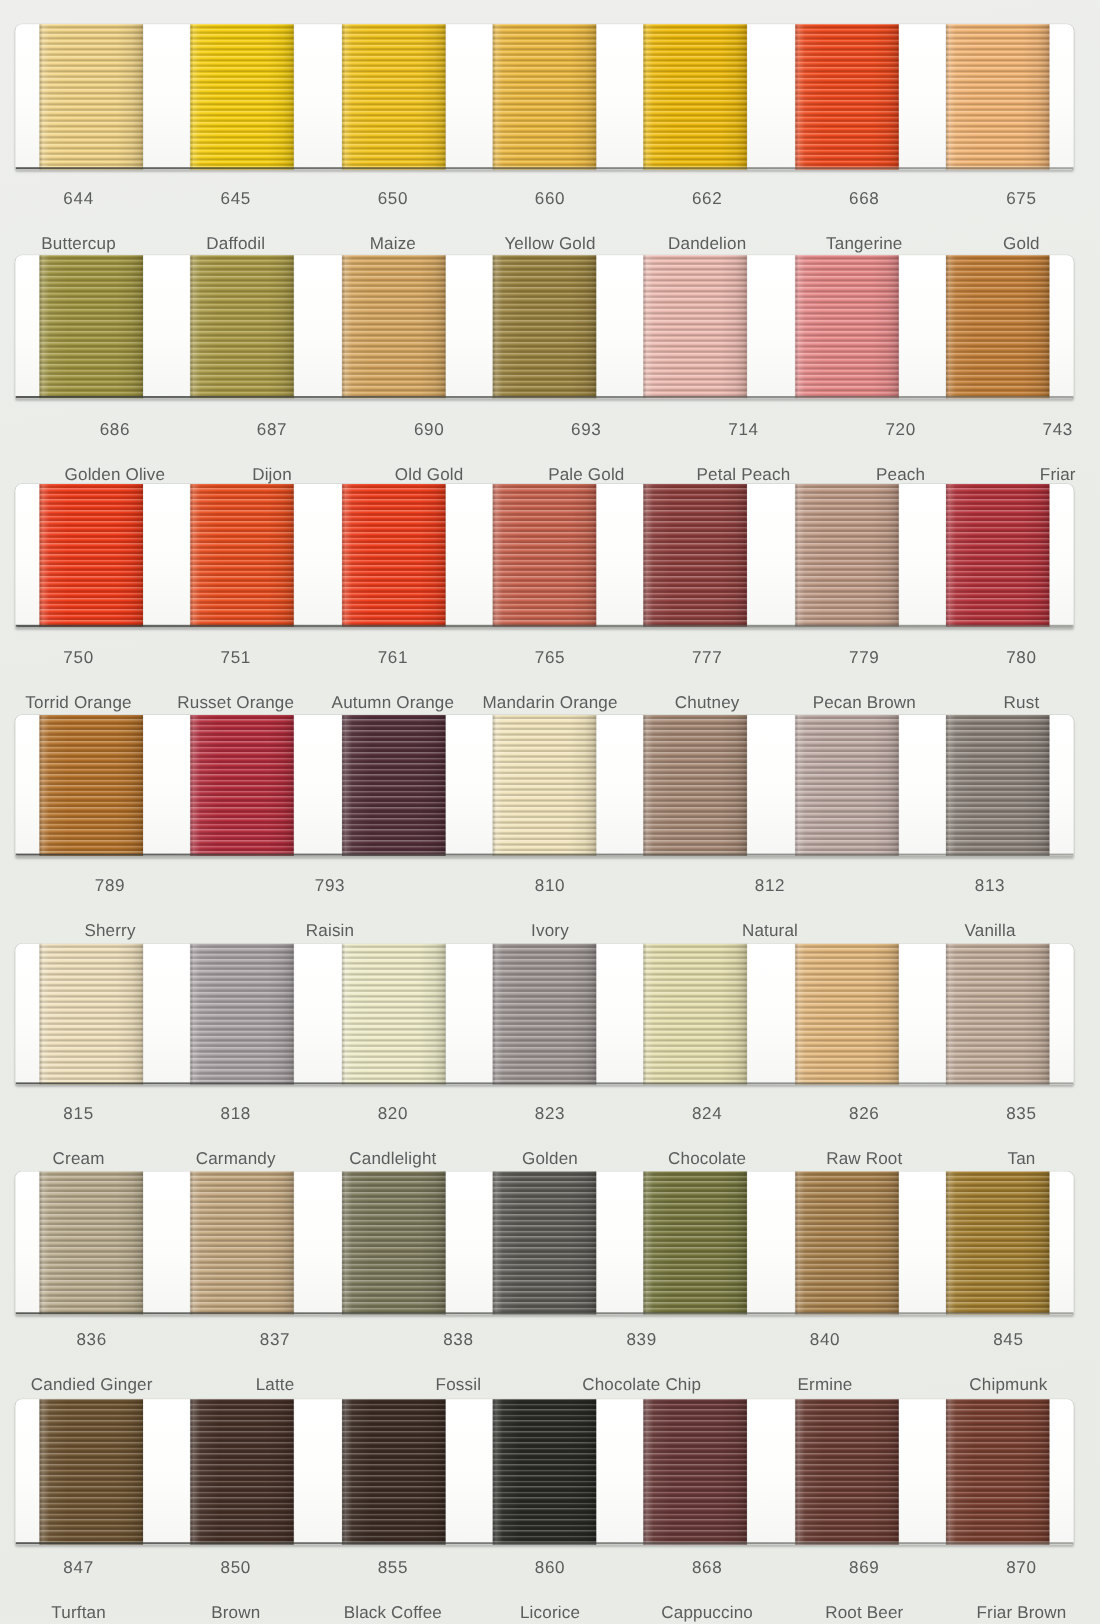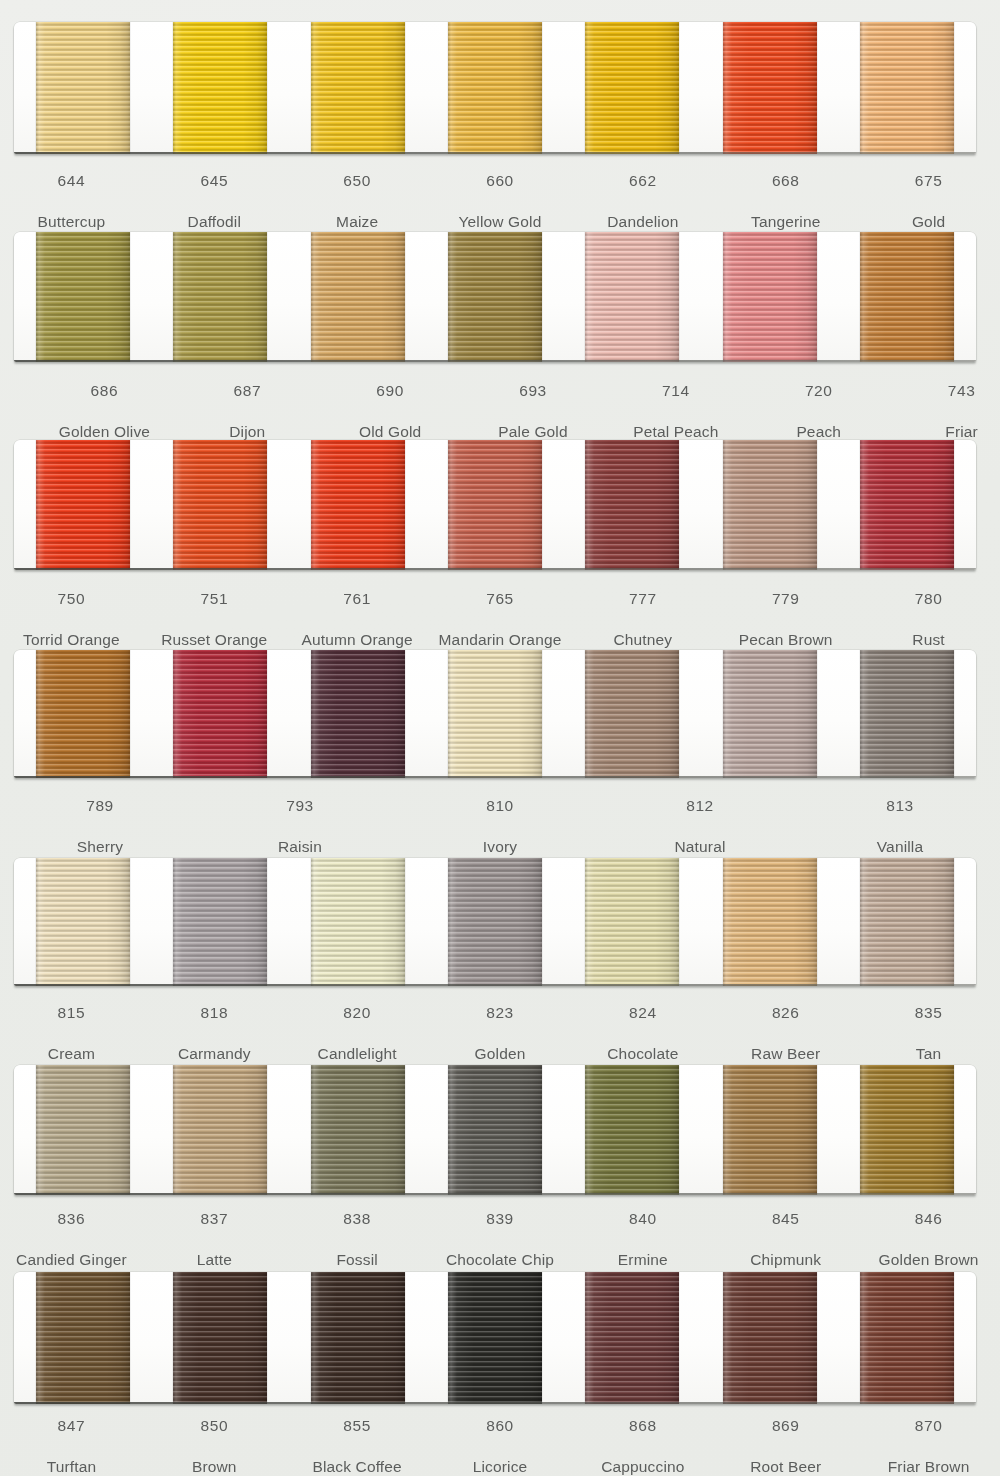--- a/index.html
+++ b/index.html
@@ -390,21 +390,21 @@
         <div class="caption">
           <div class="cap-code">823</div>
           <div class="cap-name">Golden</div>
         </div>
         <div class="caption">
           <div class="cap-code">824</div>
           <div class="cap-name">Chocolate</div>
         </div>
         <div class="caption">
           <div class="cap-code">826</div>
-          <div class="cap-name">Raw Beer</div>
+          <div class="cap-name">Raw Root</div>
         </div>
         <div class="caption">
           <div class="cap-code">835</div>
           <div class="cap-name">Tan</div>
         </div>
       </div>
     </div>
     <div class="row">
       <div class="card" style="top: 1065px; height: 130px;">
         <div class="swatches">
@@ -448,24 +448,20 @@
           <div class="cap-code">839</div>
           <div class="cap-name">Chocolate Chip</div>
         </div>
         <div class="caption">
           <div class="cap-code">840</div>
           <div class="cap-name">Ermine</div>
         </div>
         <div class="caption">
           <div class="cap-code">845</div>
           <div class="cap-name">Chipmunk</div>
-        </div>
-        <div class="caption">
-          <div class="cap-code">846</div>
-          <div class="cap-name">Golden Brown</div>
         </div>
       </div>
     </div>
     <div class="row">
       <div class="card" style="top: 1272px; height: 132px;">
         <div class="swatches">
           <div class="cell">
             <div class="ribbon" title="847 Turftan" style="background: rgb(111, 85, 51);"></div>
           </div>
           <div class="cell">

